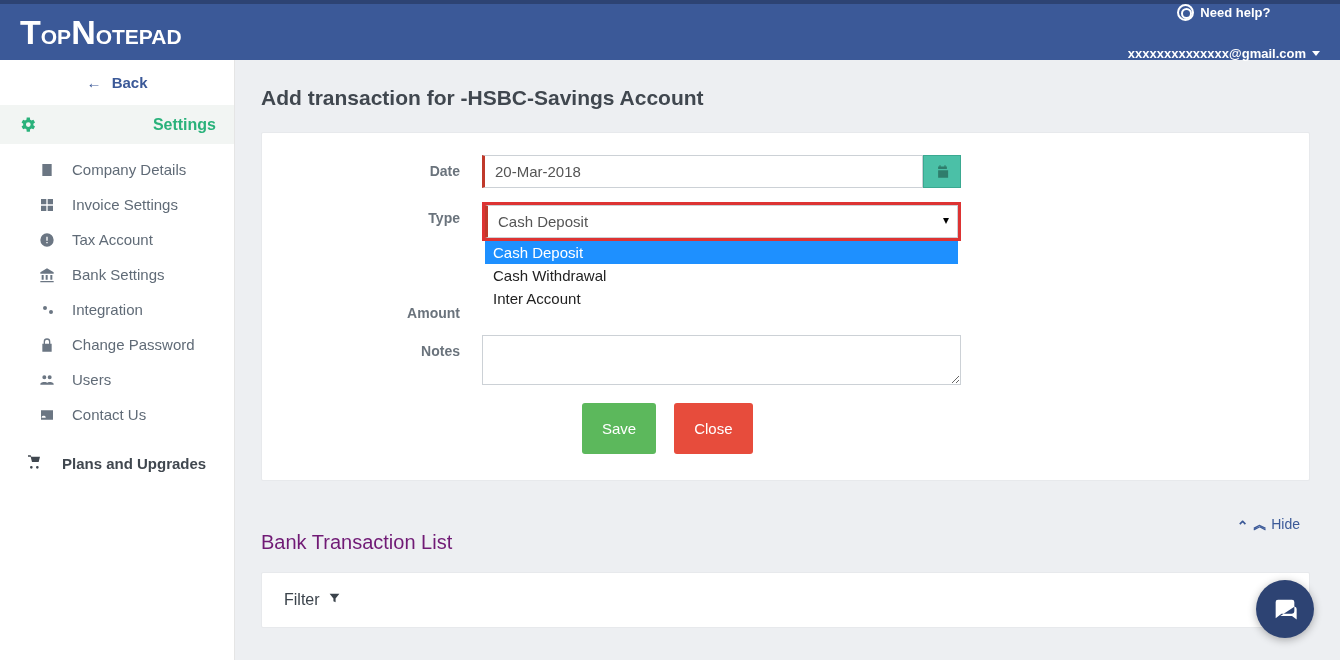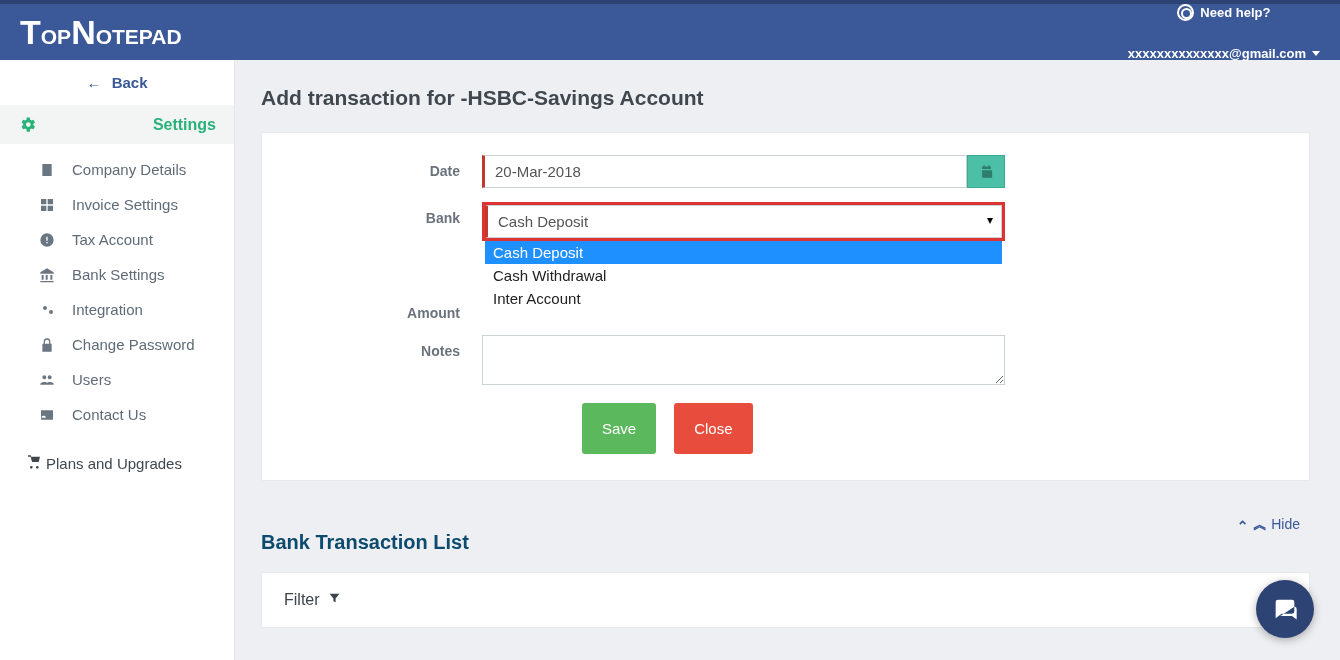--- a/index.html
+++ b/index.html
@@ -21,30 +21,30 @@
 .back { color:#3b5998; font-weight:600; text-align:center; padding:14px 0; cursor:pointer; font-size:15px; }
 .back-arrow{display:inline-block;margin-right:6px}
 .settings-head { background:#f2f5f3; color:#2ab27b; font-weight:700; padding:10px 18px; display:flex; align-items:center; gap:14px; font-size:16px;justify-content:space-between; }
 .gear-g{width:19px;height:19px;display:inline-block}
 .gear-g svg{fill:#2ab27b}
 
 .menu { list-style:none; padding:8px 0; }
 .menu li { display:flex; align-items:center; gap:16px; padding:9px 18px 9px 38px; color:#606b77; font-size:15px; cursor:pointer; }
 .menu li .ic{width:18px;display:inline-flex;justify-content:center}
 .menu li .ic svg{fill:#6b7683;width:16px;height:16px}
-.plans { display:flex; align-items:center; gap:4px; padding:14px 18px 14px 26px; font-weight:400; color:#40474f; font-size:15px; cursor:pointer;text-align:right; }
+.plans { display:flex; align-items:center; gap:20px; padding:14px 18px 14px 26px; font-weight:700; color:#40474f; font-size:15px; cursor:pointer;text-align:right; }
 .plans .ic svg{fill:#40474f;width:16px;height:16px}
 
 .main { flex:1; padding:26px 30px 0 26px; overflow-y:auto; }
 .page-title { font-size:21px; font-weight:700; color:#40474f; margin-bottom:22px; }
 
 .card { background:#fff; border:1px solid #e7e9ec; border-radius:2px; padding:22px 30px 26px 30px; margin-bottom:50px; }
 .form-row { display:flex; align-items:flex-start; margin-bottom:14px; }
 .form-row .label { width:190px; text-align:right; padding-right:22px; color:#6a737c; font-weight:700; font-size:14px; padding-top:8px; }
-.form-row .control { width:523px; position:relative; }
+.form-row .control { width:479px; position:relative; }
 
 .input,.select,.textarea{width:100%;border:1px solid #ccd1d6;padding:7px 10px;font-size:15px;color:#555;border-left:3px solid #c0392b;background:#fff}
 .input-group{display:flex}
 .input-group .input{flex:1}
 .cal-btn{width:38px;background:#4bc0a7;border:1px solid #3aa991;display:flex;align-items:center;justify-content:center;cursor:pointer}
 .cal-btn svg{fill:#2f7d6c;width:15px;height:15px}
 
 .type-wrap{border:3px solid #d33;position:relative;padding:0}
 .type-select{position:relative;border:1px solid #ccd1d6;border-left:3px solid #c0392b;padding:7px 10px;font-size:15px;color:#555;cursor:pointer}
 .type-select::after{content:"▾";position:absolute;right:8px;top:7px;color:#000;font-size:12px}
@@ -55,21 +55,21 @@
 .textarea{border-left:1px solid #ccd1d6;min-height:42px;resize:both}
 
 .btns{display:flex;gap:18px;margin-left:290px;margin-top:14px}
 .btn{padding:17px 20px;border:none;border-radius:3px;color:#fff;font-size:15px;cursor:pointer}
 .btn-save{background:#5cb85c}
 .btn-close{background:#e74c3c}
 
 .hide-link{position:absolute;right:40px;top:516px;color:#3b5998;font-size:14px;cursor:pointer}
 .hide-link::before{content:"⌃";font-weight:700;margin-right:4px;position:relative;top:2px;letter-spacing:-3px}
 
-.list-title{font-size:20px;font-weight:700;color:#0c4a6e;margin-bottom:18px}
+.list-title{font-size:20px;font-weight:400;color:#701a75;margin-bottom:18px}
 .list-card{background:#fff;border:1px solid #e7e9ec;border-radius:2px;padding:18px 22px}
 .filter{font-weight:400;color:#3b434b;font-size:16px;display:flex;align-items:center;gap:8px}
 
 .chat-fab{position:absolute;right:26px;bottom:22px;width:58px;height:58px;border-radius:50%;background:#2d4373;display:flex;align-items:center;justify-content:center;cursor:pointer;box-shadow:0 2px 8px rgba(0,0,0,.3)}
 .chat-fab svg{fill:#fff;width:28px;height:28px}
 </style>
 </head>
 <body>
 
 <div class="header">
@@ -184,21 +184,21 @@
             <div class="cal-btn">
               <svg viewBox="0 0 24 24">
                   <path d="M5 4h2V2h2v2h6V2h2v2h2v4H5zm0 6h16v12H5zM8 14h3v3H8z"></path>
                 </svg>
             </div>
           </div>
         </div>
       </div>
 
       <div class="form-row">
-        <div class="label">Bank</div>
+        <div class="label">Type</div>
         <div class="control type-wrap">
           <div class="type-select">
             <span>Cash Deposit</span>
           </div>
           <div class="dropdown">
             <div class="opt sel">Cash Deposit</div>
             <div class="opt">Cash Withdrawal</div>
             <div class="opt">Inter Account</div>
           </div>
         </div>

